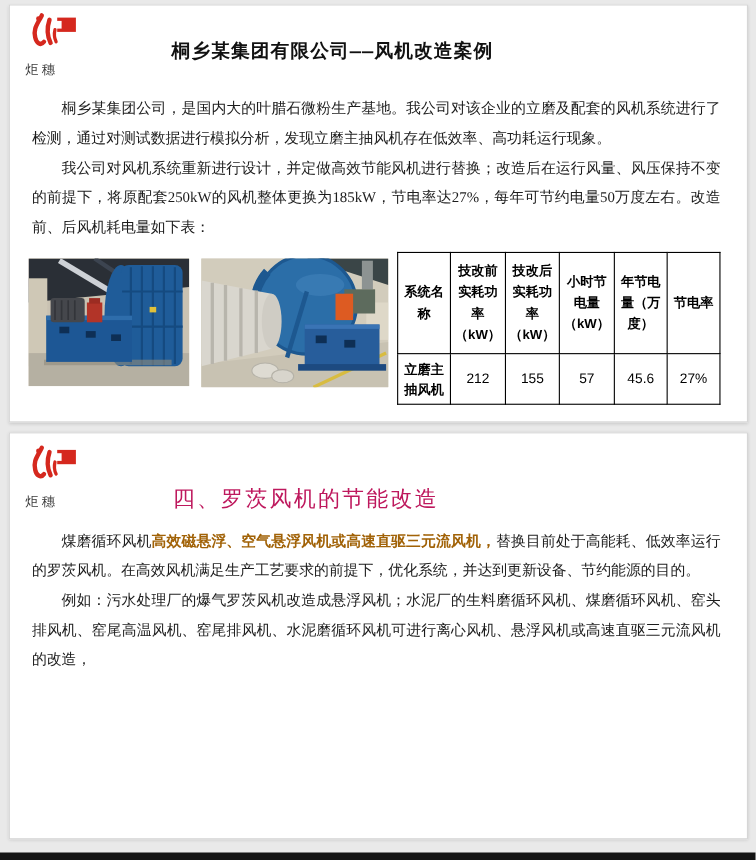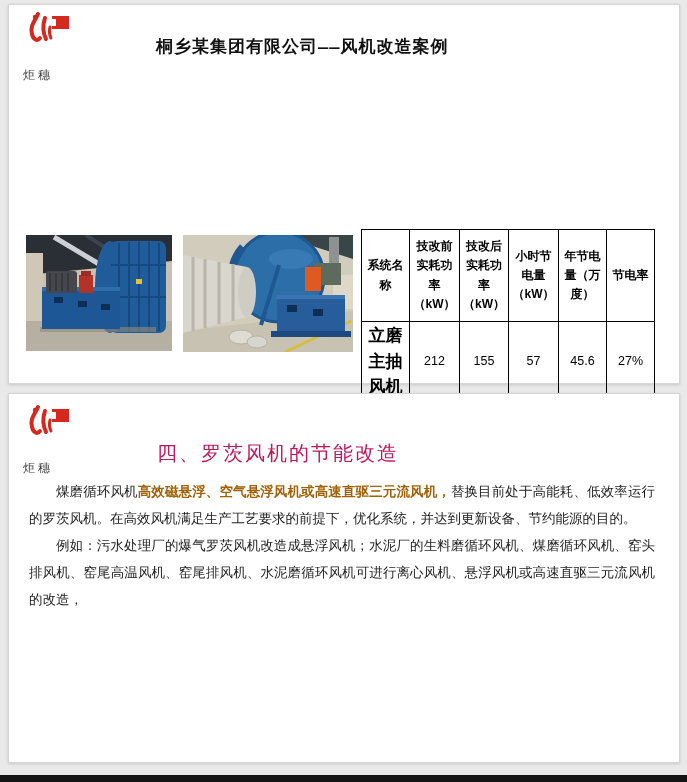--- a/index.html
+++ b/index.html
@@ -16,21 +16,21 @@
     border:1px solid #d6d6d6;
     box-shadow:0 1px 3px rgba(0,0,0,.14);
   }
   .page1 { top:4px; height:380px; }
   .page2 { top:393px; height:370px; }
 
   .logo { position:absolute; left:14px; top:6px; width:60px; }
   .page2 .logo { top:10px; }
   .logo-label {
     font-family:"Liberation Sans", sans-serif;
-    font-size:12px; color:#3b3b3b; letter-spacing:3px; margin-top:14px;
+    font-size:12px; color:#3b3b3b; letter-spacing:3px; margin-top:1px;
   }
 
   .doc-title1 {
     position:absolute; left:147px; top:30px;
     font-family:Liberation Mono, monospace;
     font-weight:bold; font-size:17px; color:#111; letter-spacing:1px;
   }
   .doc-title2 {
     position:absolute; left:148px; top:46px;
     font-family:"Liberation Serif", serif;
@@ -62,21 +62,21 @@
   .data-table th, .data-table td {
     border:1.5px solid #000;
     text-align:center; vertical-align:middle;
     padding:1px 2px;
   }
   .data-table th {
     width:48px; height:92px;
     font-size:12px; font-weight:bold; line-height:1.6;
   }
   .data-table td { height:46px; font-size:12.5px; line-height:1.5; }
-  .data-table td.sys { font-weight:bold; font-size:17px; }
+  .data-table td.sys { font-weight:bold; font-size:12px; }
 
   .bottom-bar {
     position:absolute; left:0; top:775px; width:687px; height:7px;
     background:#141414;
   }
 </style>
 </head>
 <body>
 
 <div class="page page1">
@@ -88,20 +88,24 @@
       <path d="M15 3 C11 11 7 15 9 23 C10 28 14 31 17 27" stroke="#d5281e" stroke-width="4" fill="none" stroke-linecap="round"></path>
       <path d="M22 7 C20 13 19 20 23 28" stroke="#d5281e" stroke-width="4" fill="none" stroke-linecap="round"></path>
       <circle cx="12" cy="6" r="2.2" fill="#d5281e"></circle>
       <path d="M27 16 C26 20 26 23 28 27" stroke="#d5281e" stroke-width="3" fill="none" stroke-linecap="round"></path>
     </svg>
     <div class="logo-label">炬穗</div>
   </div>
 
   <div class="doc-title1">桐乡某集团有限公司——风机改造案例</div>
 
+  <div class="body-text">
+    <p>桐乡某集团公司，是国内大的叶腊石微粉生产基地。我公司对该企业的立磨及配套的风机系统进行了检测，通过对测试数据进行模拟分析，发现立磨主抽风机存在低效率、高功耗运行现象。</p>
+    <p>我公司对风机系统重新进行设计，并定做高效节能风机进行替换；改造后在运行风量、风压保持不变的前提下，将原配套250kW的风机整体更换为185kW，节电率达27%，每年可节约电量50万度左右。改造前、后风机耗电量如下表：</p>
+  </div>
 
   <div class="photos">
 
     <svg class="photo" width="146" height="116" viewBox="0 0 146 116">
       <rect width="146" height="116" fill="#c9c2b2"></rect>
       <polygon points="0,0 146,0 146,26 0,40" fill="#2a2f36"></polygon>
       <line x1="28" y1="2" x2="78" y2="32" stroke="#cdd1d6" stroke-width="5"></line>
       <line x1="60" y1="0" x2="96" y2="24" stroke="#3c4450" stroke-width="4"></line>
       <rect x="0" y="18" width="17" height="80" fill="#cfc8b6"></rect>
       <rect x="0" y="86" width="146" height="30" fill="#b5b0a2"></rect>

